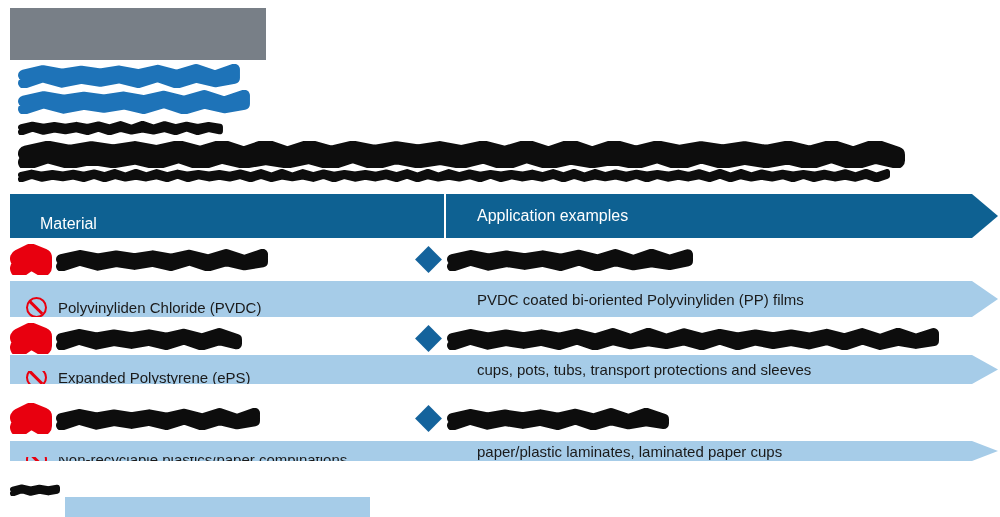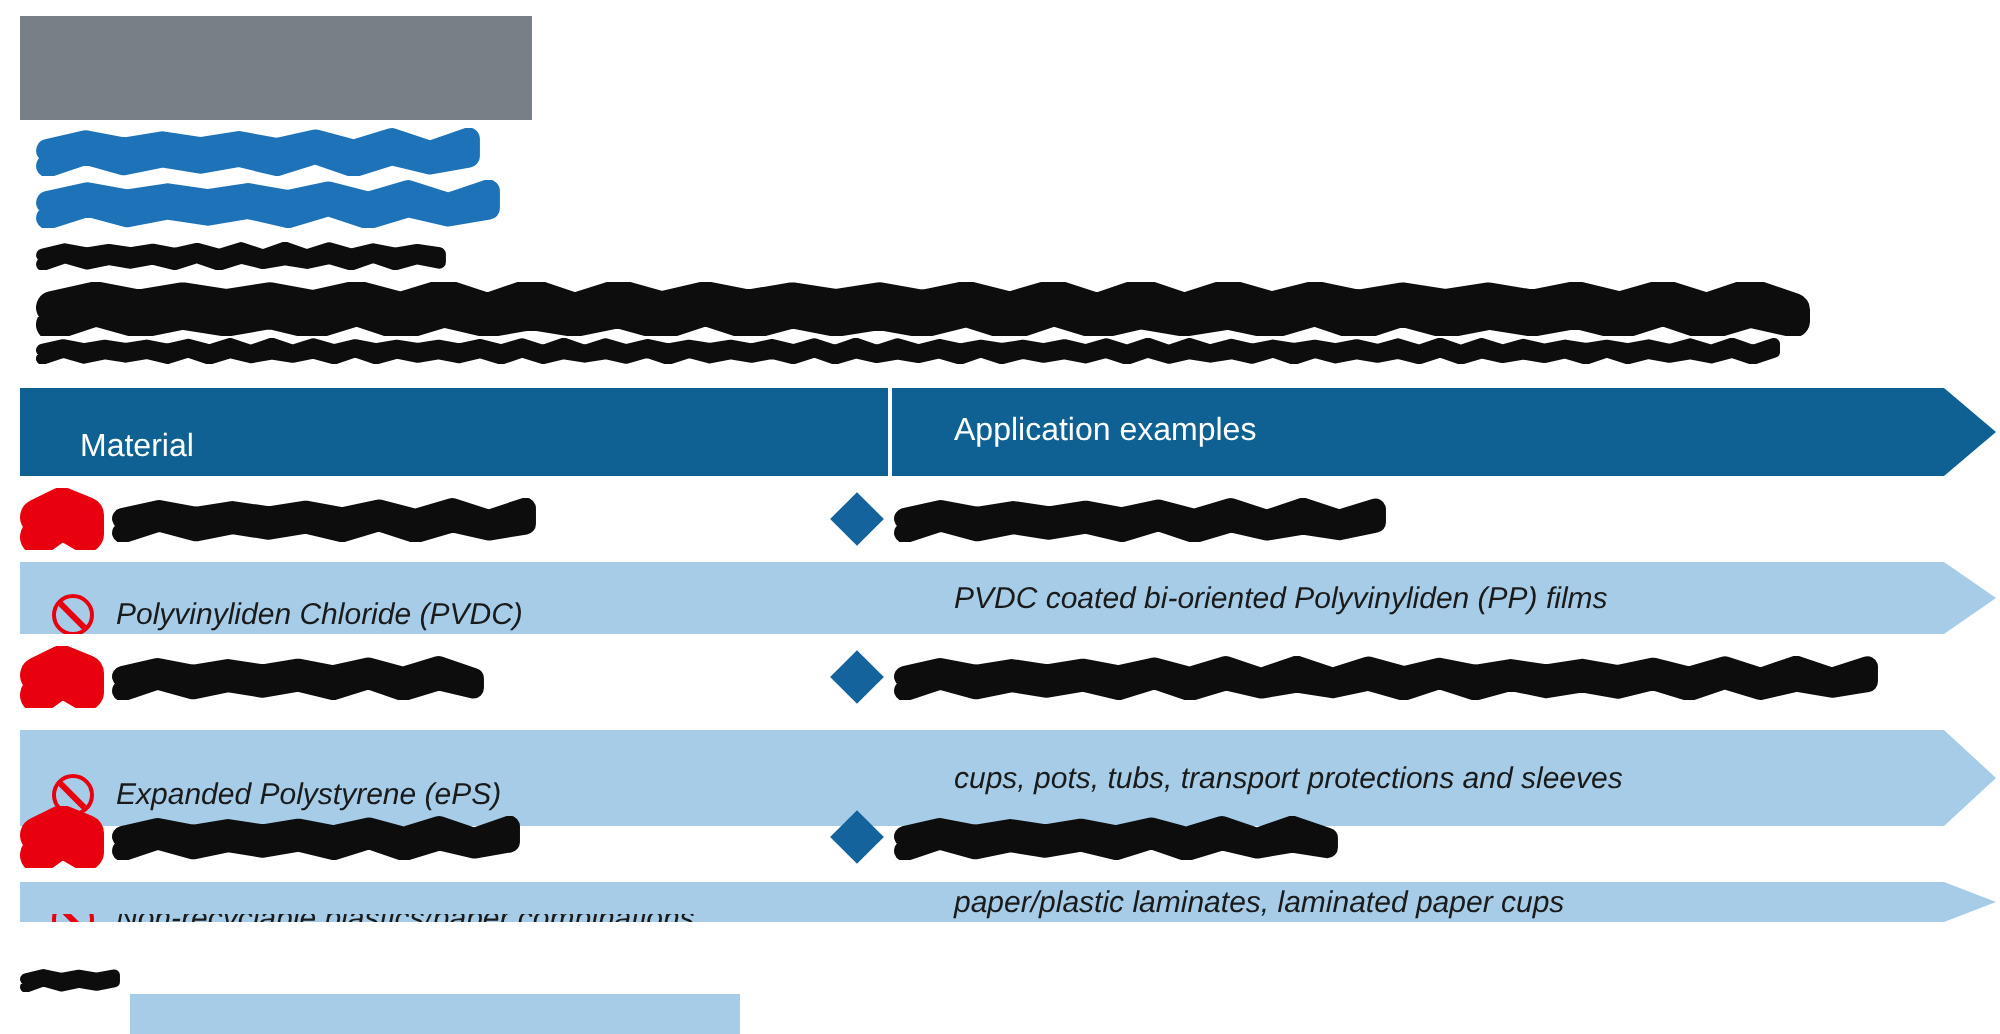--- a/index.html
+++ b/index.html
@@ -16,21 +16,21 @@
   .canvas{
     position:relative;width:1000px;height:517px;background:#fff;overflow:hidden;
     font-family:"Liberation Sans", sans-serif;
   }
   .logo-box{position:absolute;left:10px;top:8px;width:256px;height:52px;background:var(--logo-gray);}
   .scribble{position:absolute;line-height:0;display:block;}
   .band{position:absolute;left:10px;width:988px;box-sizing:border-box;}
   .arrow{clip-path:polygon(0 0, calc(100% - 26px) 0, 100% 50%, calc(100% - 26px) 100%, 0 100%);}
   .thead{top:194px;height:44px;background:var(--header-blue);color:#fff;font-size:16px;}
   .row{font-size:15px;color:var(--row-text);}
-  .row.blue{background:var(--row-light-blue);font-style:italic;}
+  .row.blue{background:var(--row-light-blue);}
   .mat-cell{position:absolute;left:0;top:0;bottom:0;width:435px;display:flex;align-items:center;
     padding-left:16px;gap:11px;box-sizing:border-box;white-space:nowrap;overflow:hidden;margin-top:16px;}
   .thead .mat-cell{padding-left:30px;}
   .app-cell{position:absolute;left:435px;right:0;top:0;bottom:0;display:flex;align-items:center;
     padding-left:32px;box-sizing:border-box;white-space:nowrap;overflow:hidden;}
   .col-divider{position:absolute;left:434px;top:0;bottom:0;width:2px;background:#fff;}
   .nosign{width:21px;height:21px;min-width:21px;border:2.5px solid var(--prohibition-red);
     border-radius:50%;position:relative;display:inline-block;box-sizing:border-box;background:transparent;}
   .nosign::after{content:"";position:absolute;left:-1px;top:50%;margin-top:-1.3px;width:18px;height:2.6px;
     background:var(--prohibition-red);transform:rotate(45deg);}
@@ -99,21 +99,21 @@
         </svg></span>
     <span class="scribble" style="left:46px;top:7px"><svg width="186" height="22" viewBox="0 0 186 22">
           <path d="M 5.3 10.3 L 22.8 6.3 L 40.4 9.7 L 57.9 6.8 L 75.5 9.5 L 93.0 6.6 L 110.5 9.9 L 128.1 6.0 L 145.6 10.7 L 163.2 5.3 L 180.7 11.2 L 180.7 16.0 L 163.2 11.9 L 145.6 17.3 L 128.1 11.3 L 110.5 16.8 L 93.0 12.5 L 75.5 15.6 L 57.9 12.8 L 40.4 16.4 L 22.8 11.5 L 5.3 17.4" fill="none" style="stroke:var(--redaction-black)" stroke-width="10.559999999999999" stroke-linecap="round" stroke-linejoin="round"></path>
         </svg></span>
     <span class="diamond" style="left:409px;top:8px"></span>
     <span class="scribble" style="left:437px;top:7px"><svg width="492" height="22" viewBox="0 0 492 22">
           <path d="M 5.3 10.3 L 23.1 6.3 L 40.9 9.7 L 58.8 6.8 L 76.6 9.5 L 94.4 6.6 L 112.3 9.9 L 130.1 6.0 L 147.9 10.7 L 165.8 5.3 L 183.6 11.2 L 201.4 5.1 L 219.3 11.1 L 237.1 5.5 L 254.9 10.4 L 272.7 6.2 L 290.6 9.7 L 308.4 6.8 L 326.2 9.5 L 344.1 6.7 L 361.9 9.8 L 379.7 6.1 L 397.6 10.6 L 415.4 5.4 L 433.2 11.2 L 451.1 5.1 L 468.9 11.1 L 486.7 5.4 L 486.7 12.8 L 468.9 15.6 L 451.1 12.6 L 433.2 16.7 L 415.4 11.3 L 397.6 17.3 L 379.7 11.8 L 361.9 16.1 L 344.1 12.9 L 326.2 15.8 L 308.4 12.2 L 290.6 17.0 L 272.7 11.2 L 254.9 17.1 L 237.1 12.1 L 219.3 15.8 L 201.4 13.0 L 183.6 16.0 L 165.8 11.9 L 147.9 17.3 L 130.1 11.3 L 112.3 16.8 L 94.4 12.5 L 76.6 15.6 L 58.8 12.8 L 40.9 16.4 L 23.1 11.5 L 5.3 17.4" fill="none" style="stroke:var(--redaction-black)" stroke-width="10.559999999999999" stroke-linecap="round" stroke-linejoin="round"></path>
         </svg></span>
   </div>
 
-  <div class="band arrow row blue" style="top:365px;height:48px">
+  <div class="band arrow row blue" style="top:355px;height:29px">
     <div class="mat-cell">
       <span class="nosign"></span>
       <span>Expanded Polystyrene (ePS)</span>
     </div>
     <div class="app-cell">
       <span>cups, pots, tubs, transport protections and sleeves</span>
     </div>
   </div>
 
   <div class="band row" style="top:401px;height:36px">

